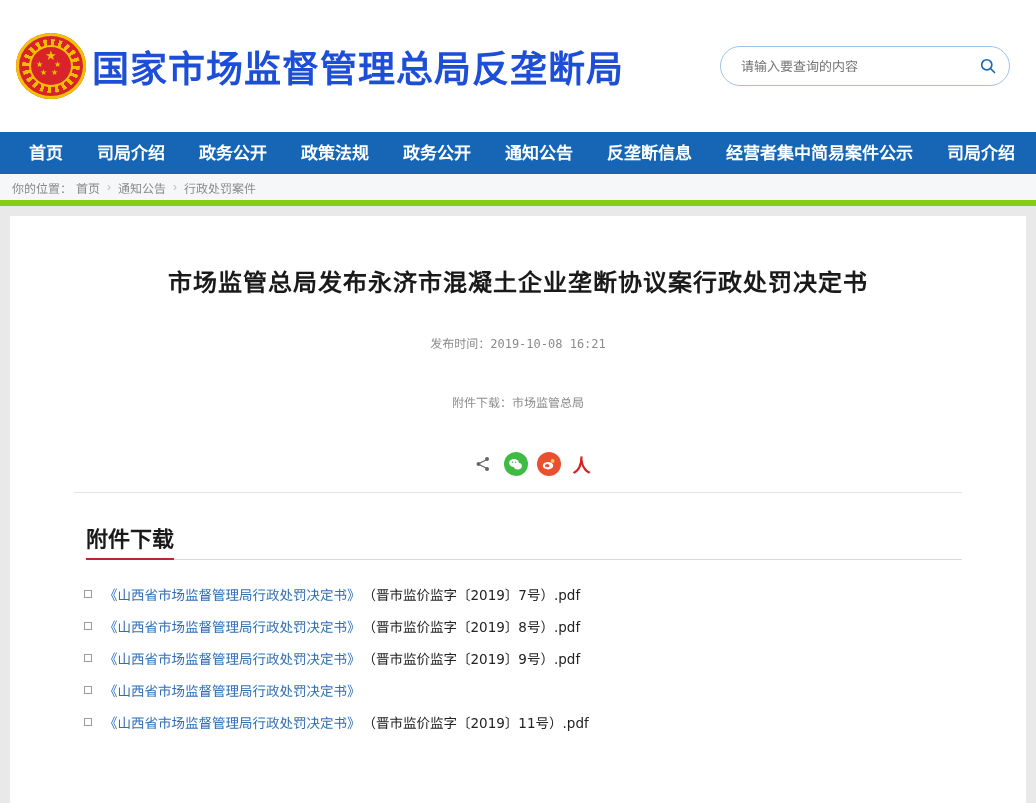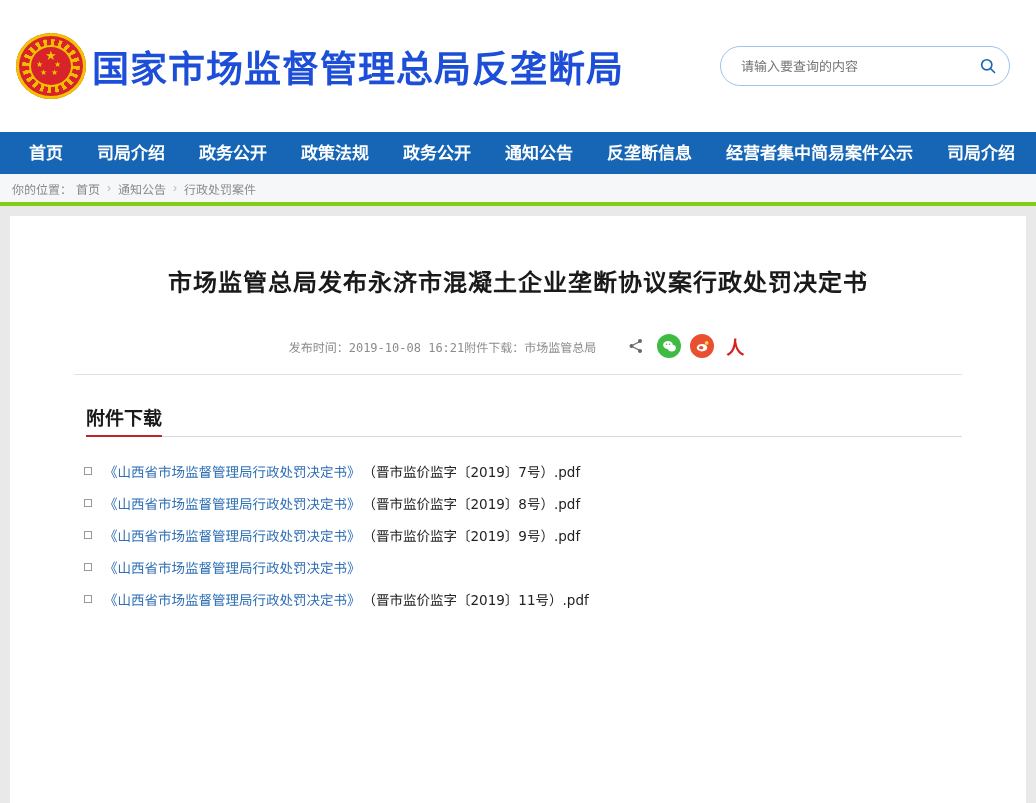--- a/index.html
+++ b/index.html
@@ -137,21 +137,21 @@
     line-height: 42px;
     white-space: nowrap;
     cursor: pointer;
     font-family: "DejaVu Sans", "Liberation Sans", sans-serif;
   }
 
   
   .breadcrumb {
     height: 32px;
     background: #f5f7f9;
-    border-bottom: 4px solid #84cc16;
+    border-bottom: 6px solid #84cc16;
     display: flex;
     align-items: center;
     padding-left: 12px;
     font-size: 12px;
     color: #8a8a8a;
     box-sizing: border-box;
   }
   .breadcrumb a {
     color: #8a8a8a;
     text-decoration: none;
@@ -181,23 +181,25 @@
     line-height: 46px;
     letter-spacing: 1px;
     margin: 18px 0 0 0;
     font-family: "DejaVu Sans", "Liberation Sans", sans-serif;
   }
   .meta {
     margin-top: 28px;
     display: flex;
     align-items: center;
     justify-content: center;
+    gap: 42px;
     font-size: 12px;
     color: #8b8b8b;
     font-family: "DejaVu Sans Mono", "Liberation Mono", monospace;
+    flex-direction: column;
   }
   .meta .share {
     display: flex;
     align-items: center;
     gap: 9px;
     margin-left: 28px;
   }
   .share-icon {
     width: 24px; height: 24px;
     border-radius: 4px;
@@ -224,21 +226,21 @@
     font-family: "DejaVu Sans", "Liberation Sans", sans-serif;
   }
   .body-text p { margin: 0 0 4px 0; text-indent: 2em; }
 
   .attach-head {
     margin-top: 28px;
     position: relative;
     padding-left: 12px;
   }
   .attach-head .title {
-    font-size: 19px;
+    font-size: 22px;
     font-weight: bold;
     color: #1a1a1a;
     display: inline-block;
     padding-bottom: 5px;
     border-bottom: 2px solid #c0252b;
     font-family: Liberation Serif, serif;
   }
   .attach-head .rule {
     border-top: 1px solid #d9d9d9;
     margin-top: -1px;

